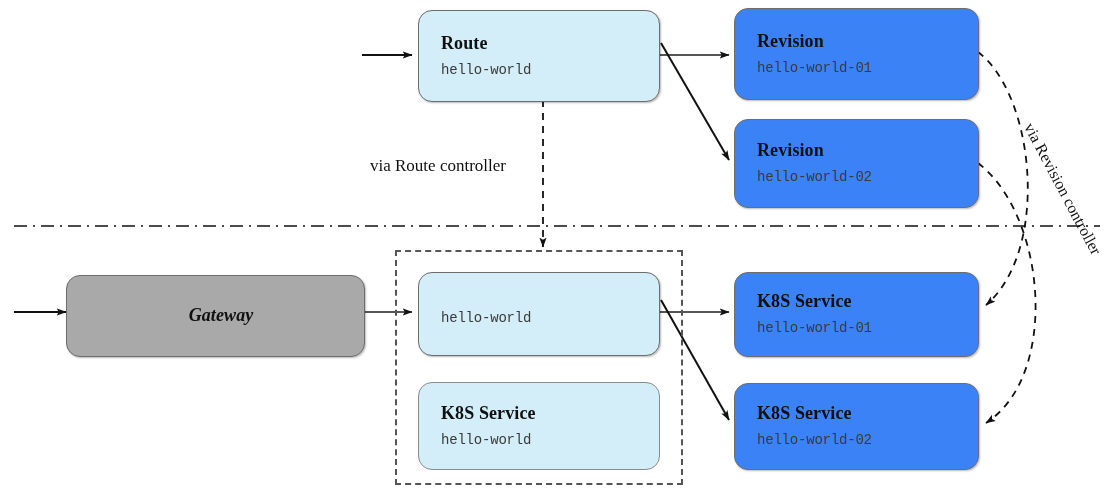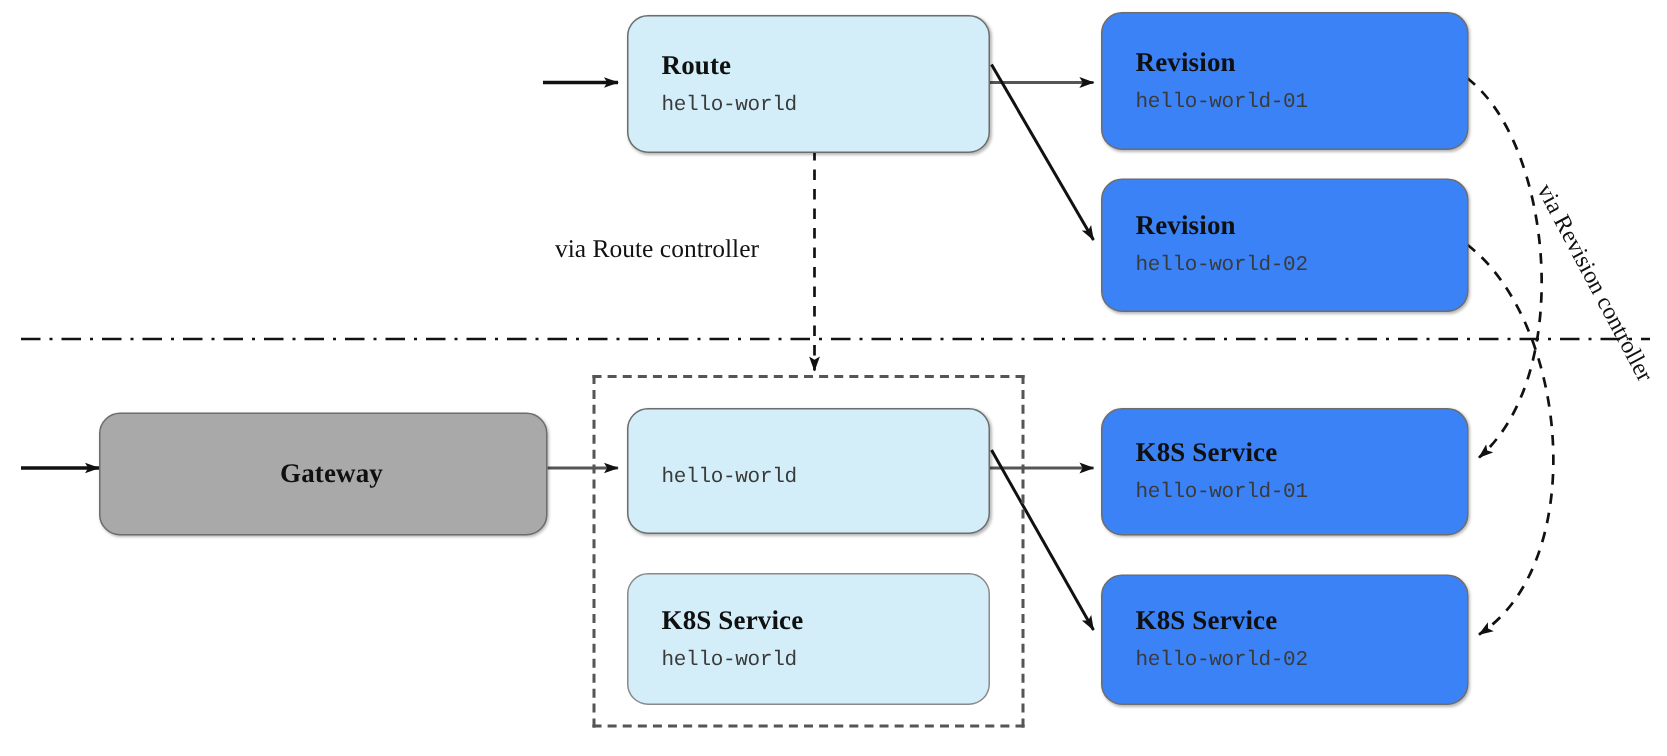--- a/index.html
+++ b/index.html
@@ -145,21 +145,21 @@
   <div class="node gray" style="left:734px; top:8px; width:245px; height:92px;">
     <div class="n-title">Revision</div>
     <div class="n-sub">hello-world-01</div>
   </div>
 
   <div class="node gray" style="left:734px; top:119px; width:245px; height:89px;">
     <div class="n-title">Revision</div>
     <div class="n-sub">hello-world-02</div>
   </div>
 
-  <div class="node darkgray" style="left:66px; top:275px; width:299px; height:82px; padding-left:29px;">
+  <div class="node darkgray" style="left:66px; top:275px; width:299px; height:82px; padding-left:29px;font-style:italic;">
     <div class="n-title" style="text-align:center; padding-right:18px;">Gateway</div>
   </div>
 
   <div class="node blue" style="left:418px; top:272px; width:242px; height:84px;">
     <div class="n-sub">hello-world</div>
   </div>
 
   <div class="node blue noshadow" style="left:418px; top:382px; width:242px; height:88px;">
     <div class="n-title">K8S Service</div>
     <div class="n-sub">hello-world</div>

